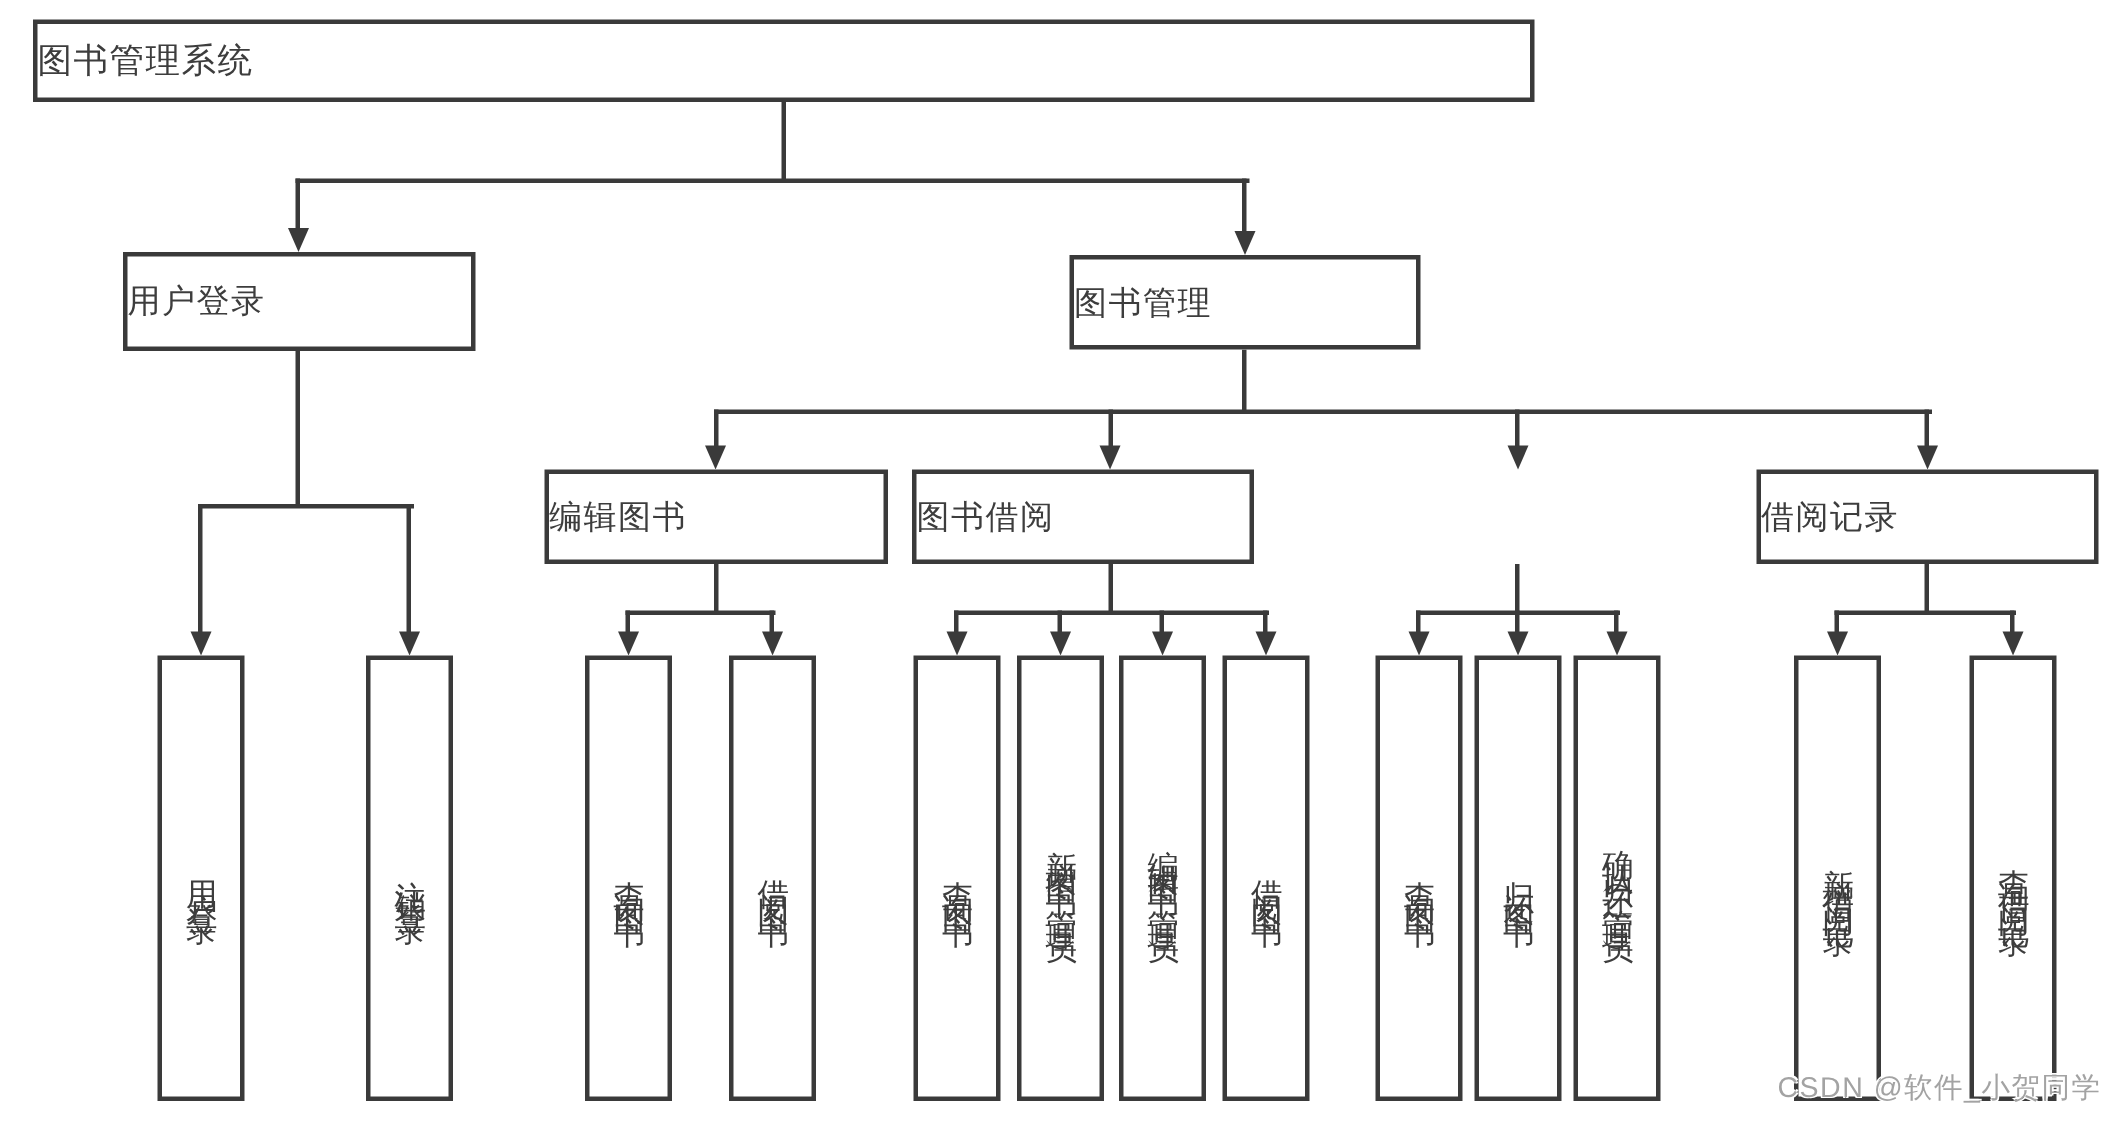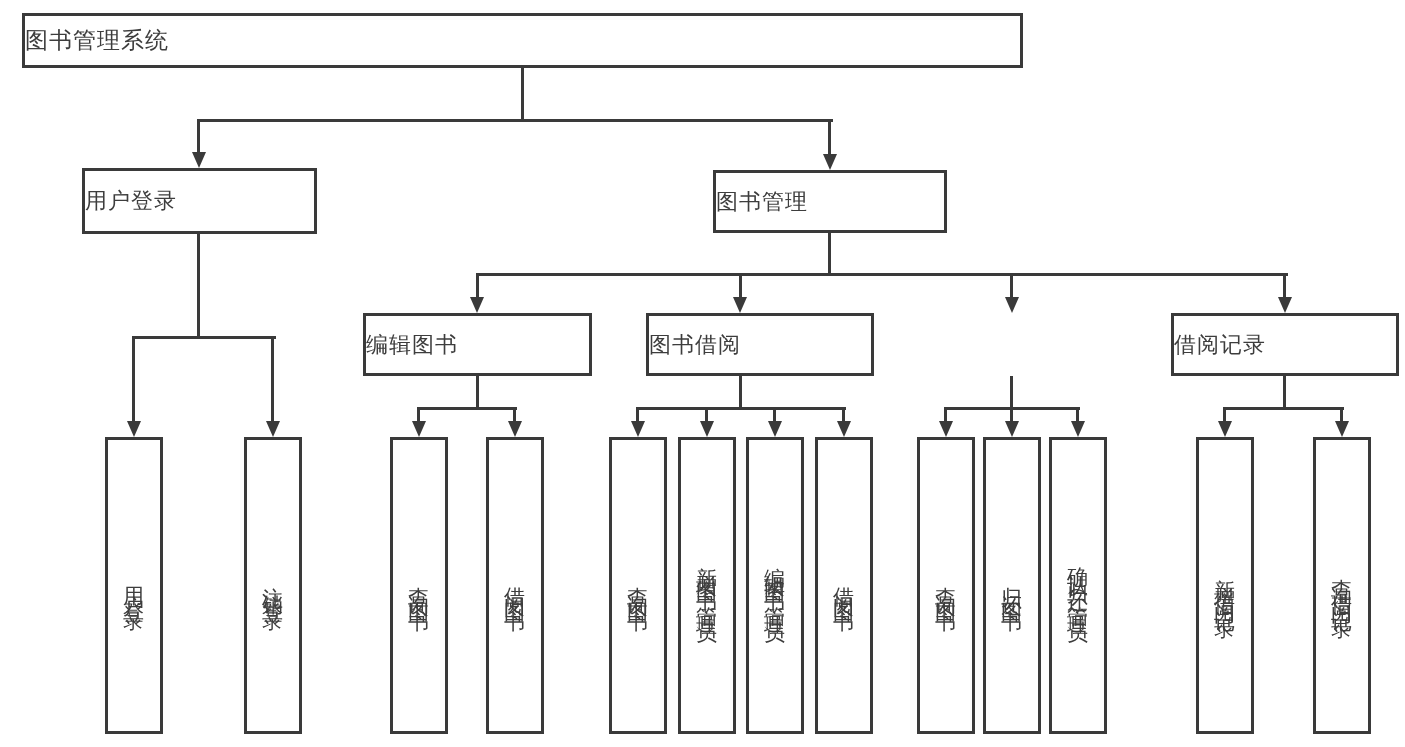--- a/index.html
+++ b/index.html
@@ -104,21 +104,21 @@
   <div class="bx" style="left:82px;top:168px;width:235px;height:66px">
     <span>用户登录</span>
   </div>
   <div class="bx" style="left:713px;top:170px;width:234px;height:63px">
     <span>图书管理</span>
   </div>
 
   <div class="bx" style="left:363px;top:313px;width:229px;height:63px">
     <span>编辑图书</span>
   </div>
-  <div class="bx" style="left:646px;top:313px;width:228px;height:63px">
+  <div class="bx" style="left:608px;top:313px;width:228px;height:63px">
     <span>图书借阅</span>
   </div>
   <div class="bx" style="left:1171px;top:313px;width:228px;height:63px">
     <span>借阅记录</span>
   </div>
 
   <div class="bv" style="left:105px">
     <span>用户登录</span>
   </div>
   <div class="bv" style="left:244px">
@@ -151,14 +151,15 @@
   <div class="bv" style="left:1049px">
     <span>确认归还（管理员）</span>
   </div>
   <div class="bv" style="left:1196px">
     <span>新增借阅记录</span>
   </div>
   <div class="bv" style="left:1313px">
     <span>查询借阅记录</span>
   </div>
 
+  <div class="wm">CSDN @软件_小贺同学</div>
 
 </div>
 
 </body></html>

